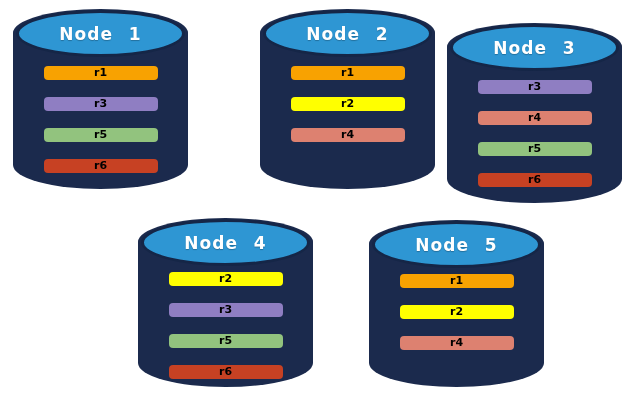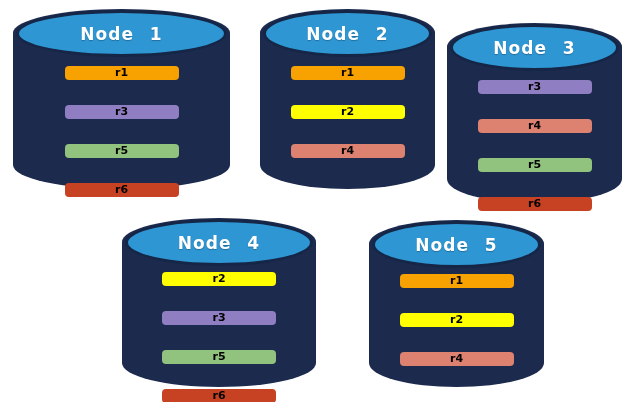--- a/index.html
+++ b/index.html
@@ -53,41 +53,41 @@
     word-spacing: 9px;
     text-shadow: 0 1px 1px rgba(0,0,0,0.25);
   }
   .cyl .records {
     position: absolute;
     left: 0;
     right: 0;
     display: flex;
     flex-direction: column;
     align-items: center;
-    gap: 25px;
+    gap: 17px;
   }
   .row-top .records { top: 57px; }
   .row-bot .records { top: 54px; }
   .bar {
     width: 114px;
     height: 14px;
     border-radius: 4px;
     display: flex;
     align-items: center;
     justify-content: center;
     font-size: 11px;
     font-weight: bold;
     color: var(--record-text-color, #000000);
     line-height: 14px;
   }
   
-  .pos-n1 { left: 13px;  top: 9px; padding-left: 42px;   }
+  .pos-n1 { left: 13px;  top: 9px;   }
   .pos-n2 { left: 232px; top: 9px; margin-left: 28px;   }
   .pos-n3 { left: 447px; top: 23px;  }
-  .pos-n4 { left: 122px; top: 218px; height: 169px; padding-left: 19px; }
+  .pos-n4 { left: 138px; top: 218px; height: 169px; }
   .pos-n5 { left: 349px; top: 220px; height: 167px; margin-left: 20px; }
 </style>
 </head>
 <body>
 
 <div class="canvas">
 
   <div class="cyl pos-n1 row-top">
     <div class="body"></div>
     <div class="top-ellipse"></div>

